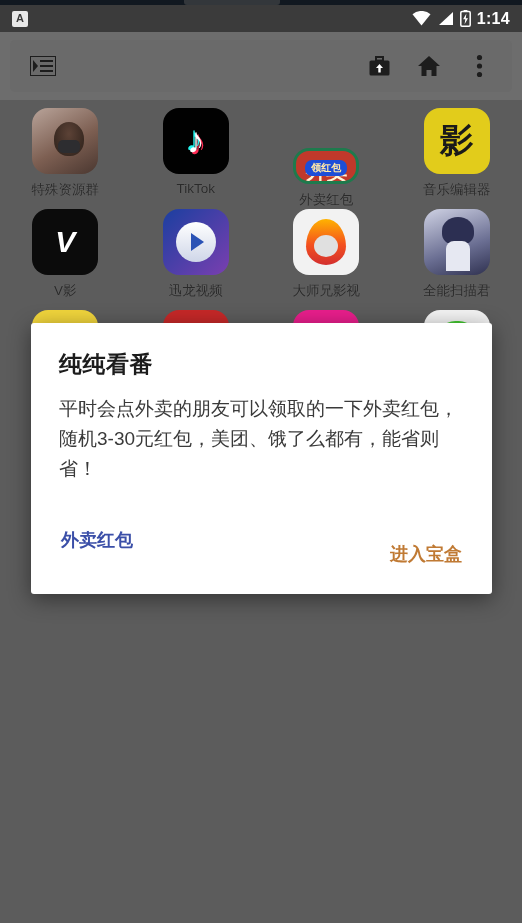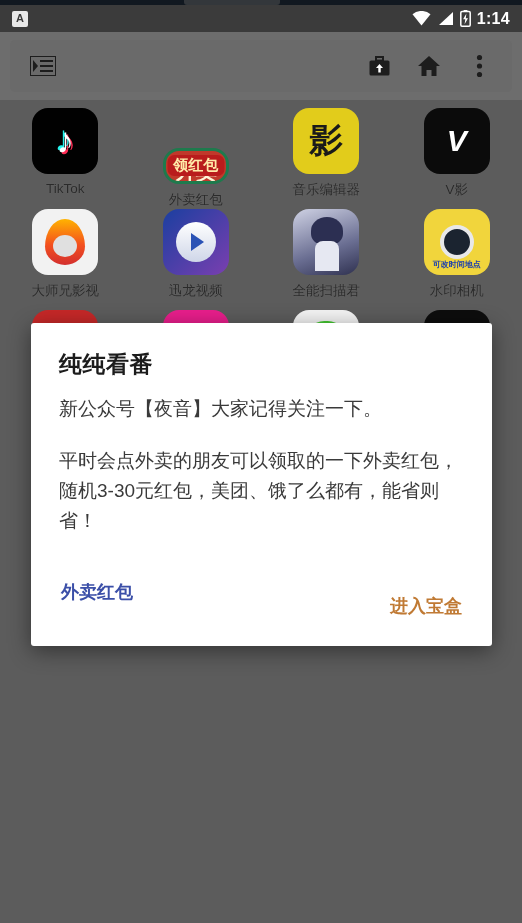--- a/index.html
+++ b/index.html
@@ -94,21 +94,21 @@
     content:""; position:absolute; left:26px; top:32px; width:22px; height:13px;
     background:#2d2d30; border-radius:5px;
   }
   .ic-tiktok { background:#010101; }
   .ic-tiktok .note { color:#fff; font-size:36px; line-height:1; position:relative;
       text-shadow: -2px -2px 0 #25f4ee, 2px 2px 0 #fe2c55; }
   .ic-waimai { background:#c0392b; border:3px solid #1e7a4d;margin-top:40px; }
   .ic-waimai .t1 { color:#fff6d8; font-size:21px; font-weight:bold; letter-spacing:-1px;
       position:absolute; top:7px; left:0; width:100%; text-align:center; }
   .ic-waimai .t2 { position:absolute; bottom:5px; left:50%; transform:translateX(-50%);
-      background:#b91c1c; color:#ffe9a8; font-size:15px; padding:1px 6px; border-radius:7px;
+      background:#1d4ed8; color:#ffe9a8; font-size:10px; padding:1px 6px; border-radius:7px;
       white-space:nowrap; }
   .ic-yingshi { background:#e2cc1b; }
   .ic-yingshi span { color:#1a1a1a; font-size:34px; font-weight:bold; }
   .ic-vying { background:#0b0b0b; }
   .ic-vying span { color:#fff; font-size:30px; font-weight:bold; font-style:italic; }
   .ic-xunlong { background:linear-gradient(135deg,#1b3fa0,#7a3fb0); }
   .ic-xunlong .circ { width:40px; height:40px; border-radius:50%;
       background:linear-gradient(180deg,#fff,#cfd6e8); display:flex;
       align-items:center; justify-content:center; }
   .ic-xunlong .tri { width:0;height:0;border-left:13px solid #2a52b5;
@@ -269,20 +269,24 @@
           <circle cx="3.5" cy="12" r="2.6" fill="#1d1d1d"></circle>
           <circle cx="3.5" cy="20.5" r="2.6" fill="#1d1d1d"></circle>
         </svg>
       </div>
     </div>
   </div>
 </div>
 
 <div class="grid" id="app-grid">
     <div class="app">
+      <div class="app-icon ic-photo"></div>
+      <div class="app-label">特殊资源群</div>
+    </div>
+    <div class="app">
       <div class="app-icon ic-tiktok">
         <span class="note">♪</span>
       </div>
       <div class="app-label">TikTok</div>
     </div>
     <div class="app">
       <div class="app-icon ic-waimai">
         <span class="t1">外卖</span>
         <span class="t2">领红包</span>
       </div>
@@ -292,34 +296,34 @@
       <div class="app-icon ic-yingshi">
         <span>影</span>
       </div>
       <div class="app-label">音乐编辑器</div>
     </div>
     <div class="app">
       <div class="app-icon ic-vying">
         <span>V</span>
       </div>
       <div class="app-label">V影</div>
-    </div>
-    <div class="app">
-      <div class="app-icon ic-dashixiong">
-        <div class="flame"></div>
-      </div>
-      <div class="app-label">大师兄影视</div>
     </div>
     <div class="app">
       <div class="app-icon ic-xunlong">
         <div class="circ">
           <div class="tri"></div>
         </div>
       </div>
       <div class="app-label">迅龙视频</div>
+    </div>
+    <div class="app">
+      <div class="app-icon ic-dashixiong">
+        <div class="flame"></div>
+      </div>
+      <div class="app-label">大师兄影视</div>
     </div>
     <div class="app">
       <div class="app-icon ic-chunchun"></div>
       <div class="app-label">全能扫描君</div>
     </div>
     <div class="app">
       <div class="app-icon ic-shuiyin">
         <div class="lens"></div>
         <span class="tag">可改时间地点</span>
       </div>
@@ -398,19 +402,18 @@
         <span class="w">pc6.com</span>
         <span class="sub">下载站</span>
       </div>
       <div class="app-label"></div>
     </div>
   </div>
 
 <div class="scrim"></div>
 <div class="dialog">
   <div class="dlg-title">纯纯看番</div>
-  <div class="dlg-p">新公众号【夜音】大家记得关注一下。</div>
   <div class="dlg-p">平时会点外卖的朋友可以领取的一下外卖红包，随机3-30元红包，美团、饿了么都有，能省则省！</div>
   <div class="dlg-actions">
     <button class="btn-text" id="btn-neg" style="color: rgb(59, 79, 168);">外卖红包</button>
     <button class="btn-text" id="btn-pos" style="color: rgb(192, 122, 52); margin-top: 28px;">进入宝盒</button>
   </div>
 </div>
 
 </body></html>

